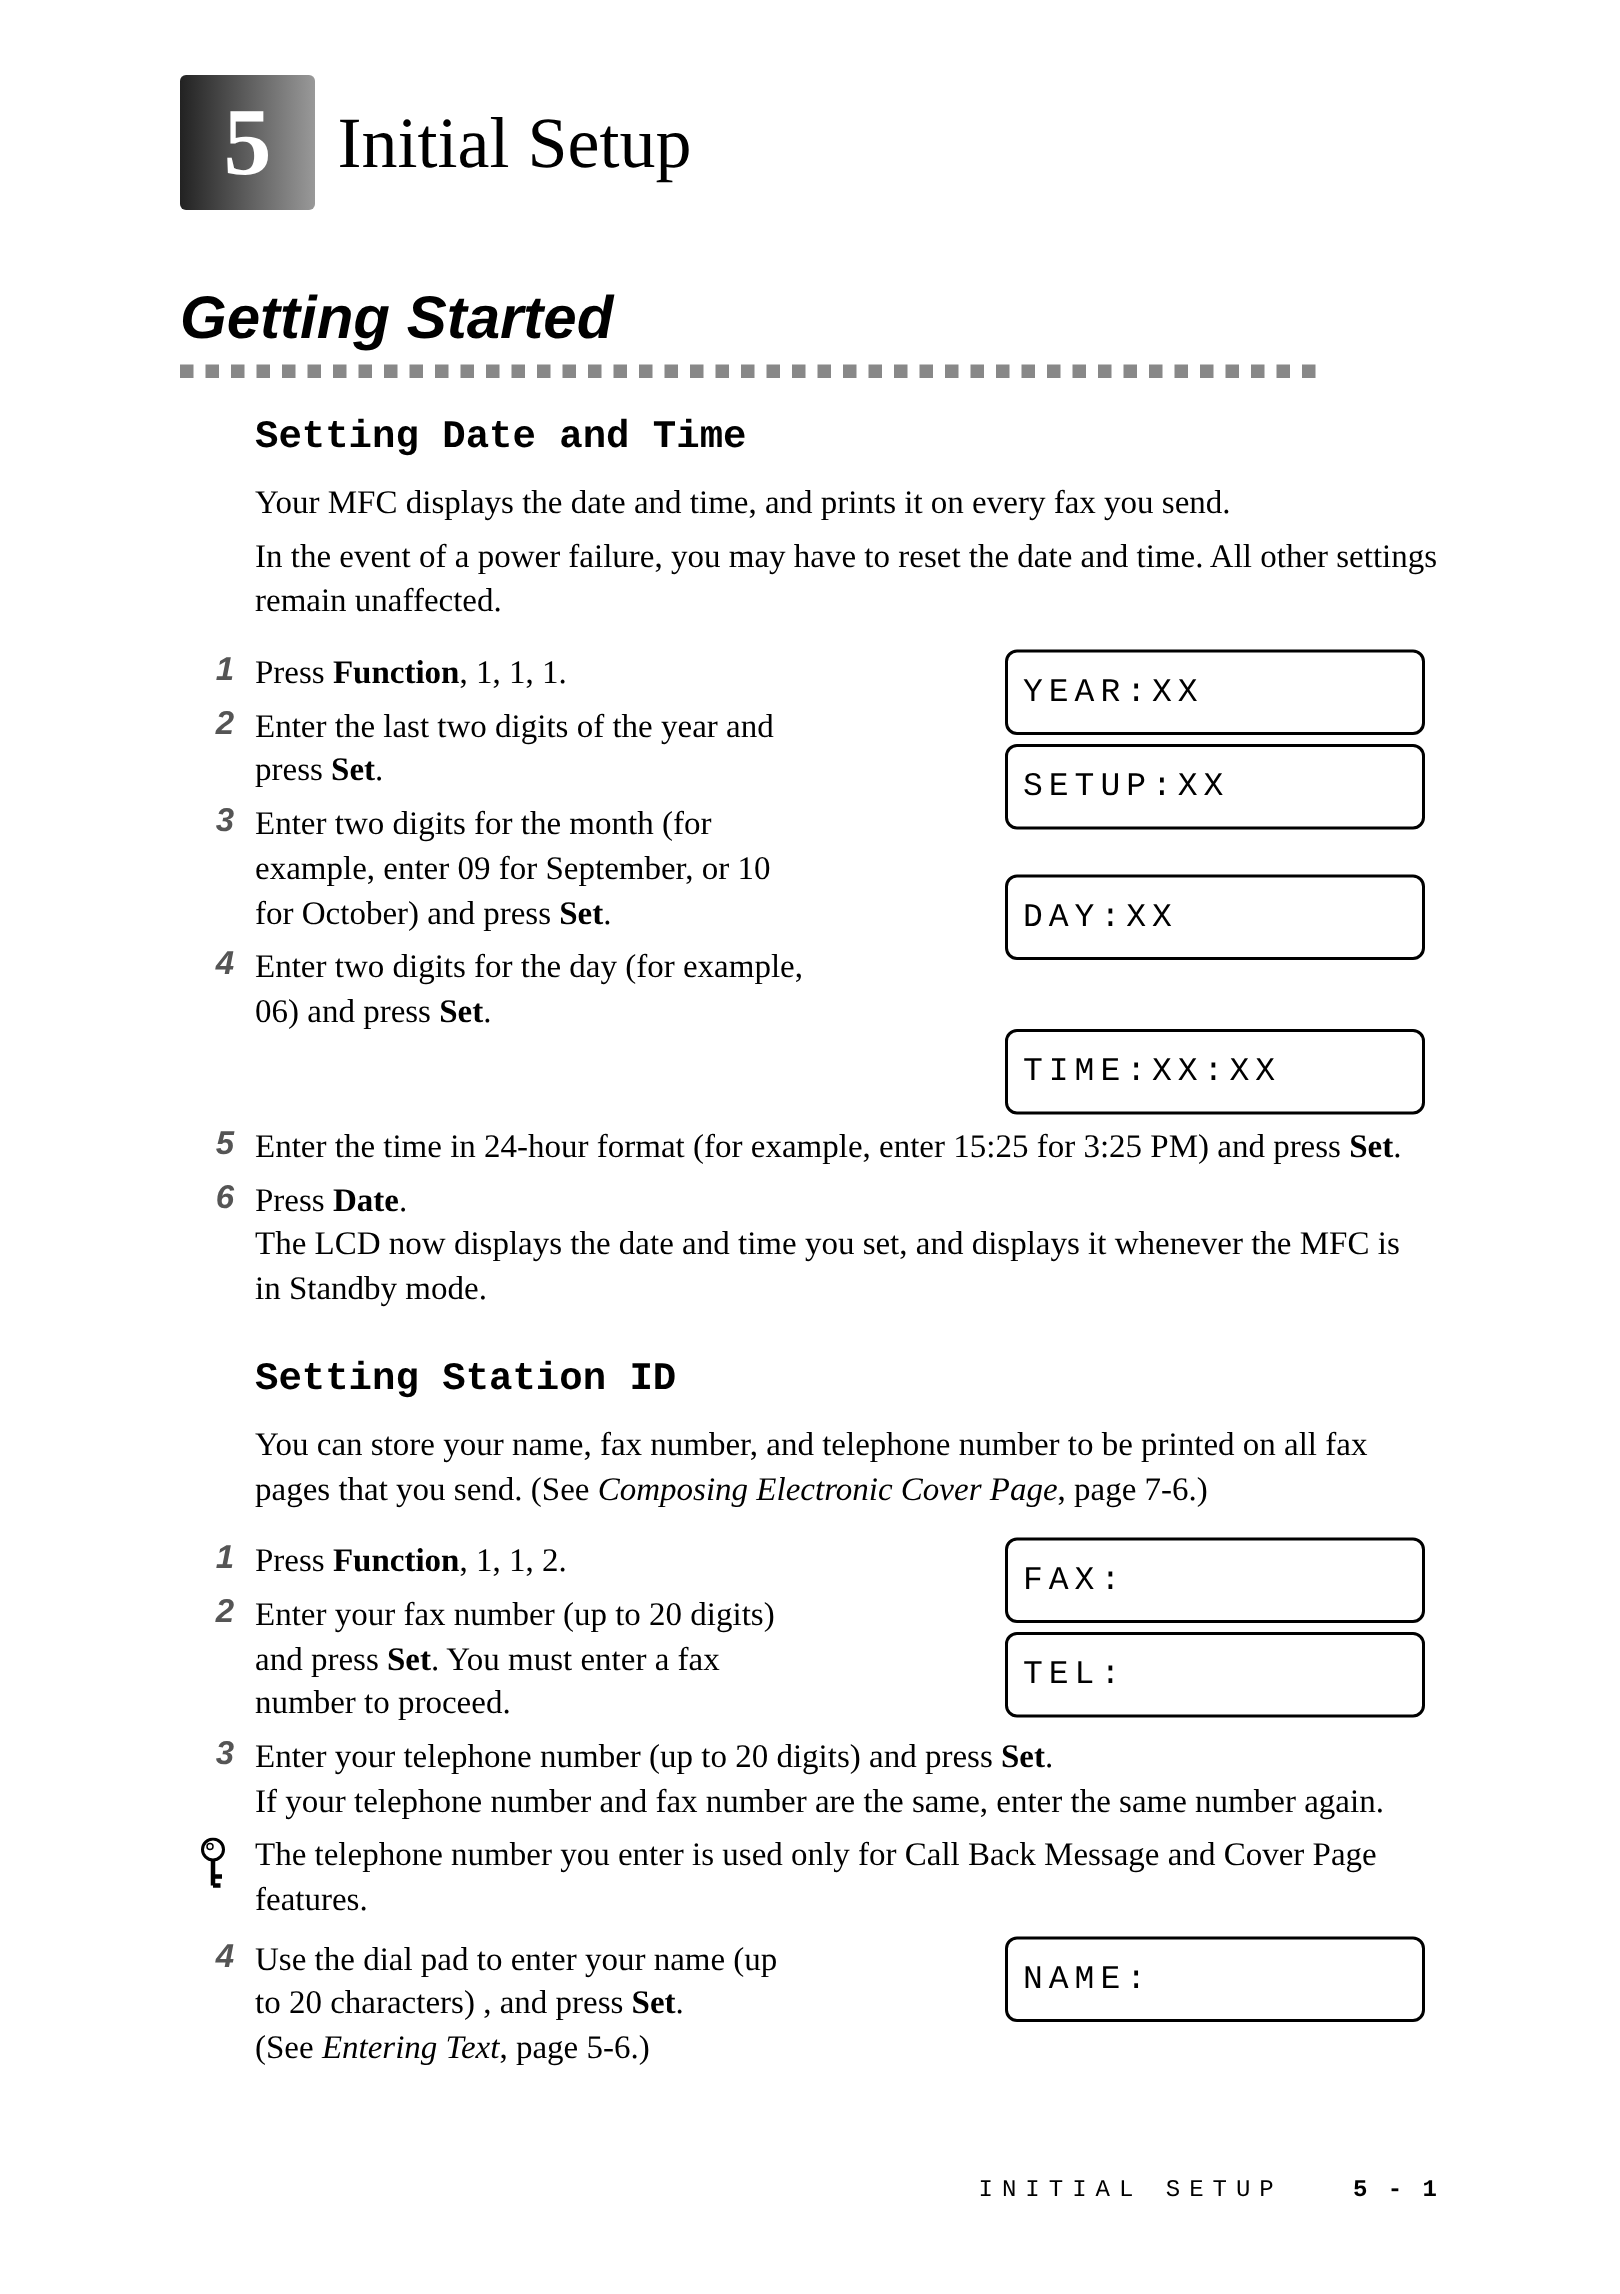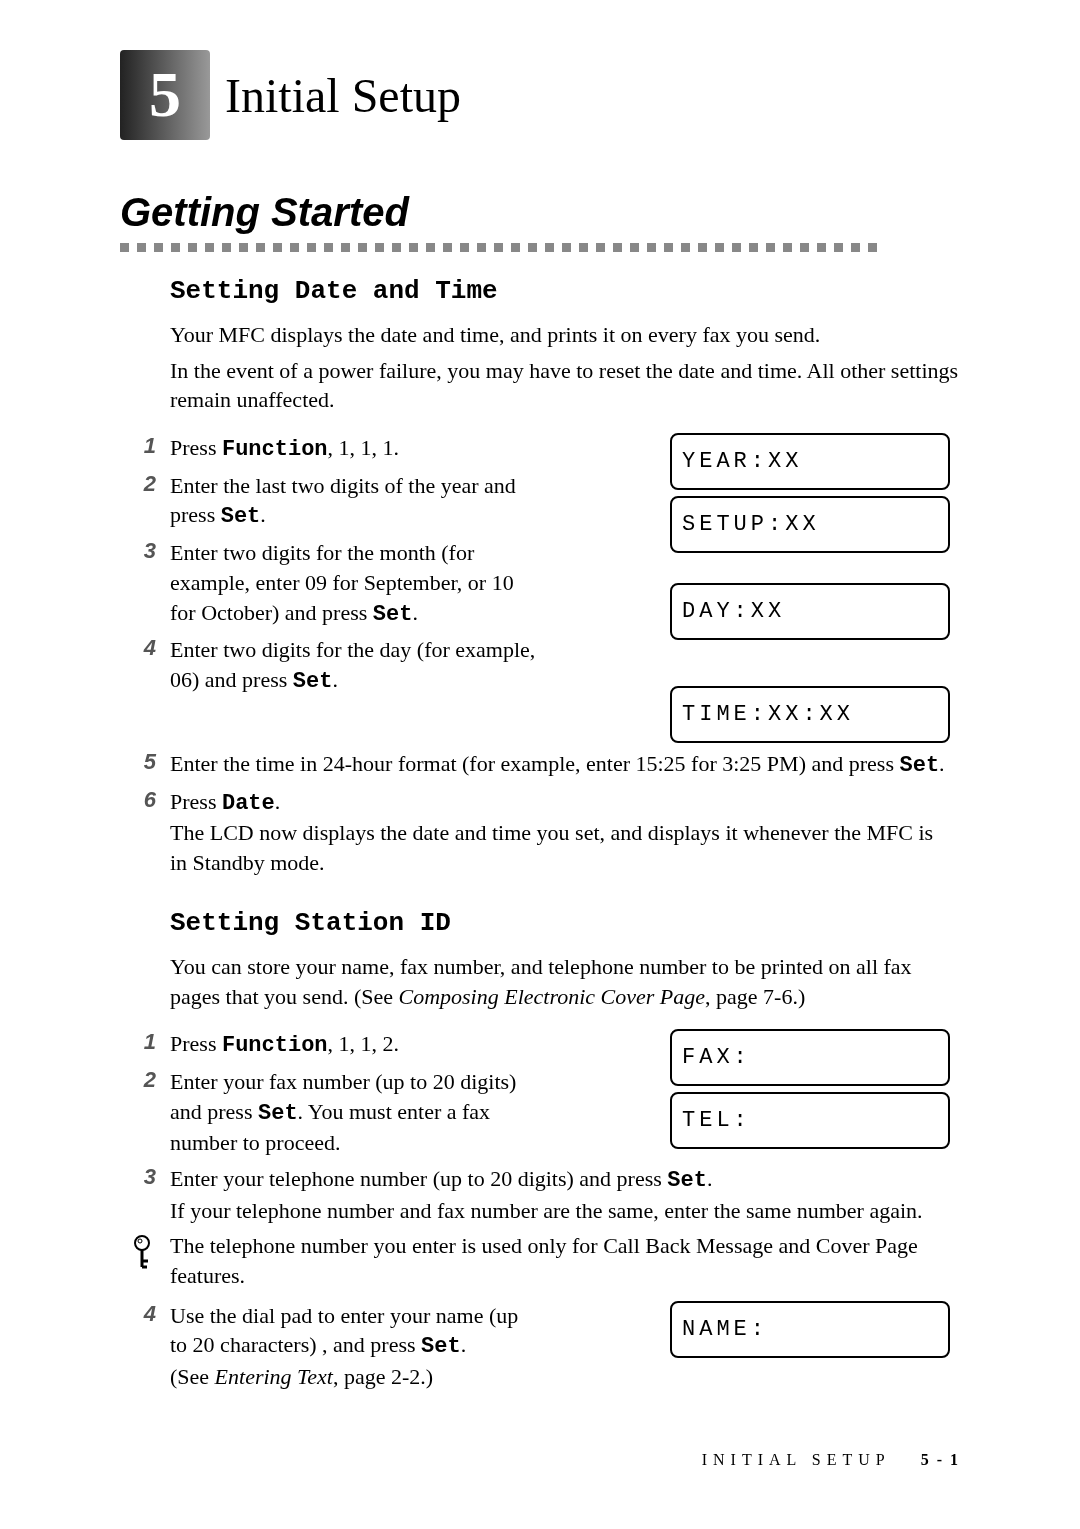--- a/index.html
+++ b/index.html
@@ -87,21 +87,21 @@
       text-align: right;
       padding-right: 14px;
       flex-shrink: 0;
     }
     .step-text {
       flex: 1;
       line-height: 1.35;
       padding-right: 10px;
     }
     .step-text b {
-      font-family: Liberation Mono, monospace;
+      font-family: Liberation Serif, serif;
       font-weight: bold;
     }
     .step-text-half {
       max-width: 380px;
     }
     .lcd-box {
       border: 2px solid #000;
       border-radius: 8px;
       padding: 14px 10px;
       font-family: 'Courier New', monospace;
@@ -140,21 +140,21 @@
     }
     .italic-ref {
       font-style: italic;
     }
     .footer {
       position: absolute;
       bottom: 60px;
       right: 120px;
       font-size: 16px;
       letter-spacing: 6px;
-      font-family: Liberation Serif, serif;
+      font-family: Liberation Mono, monospace;
     }
     .footer b {
       letter-spacing: 2px;
     }
     .section2 {
       margin-top: 30px;
     }
     .lcd-stack {
       display: flex;
       flex-direction: column;
@@ -328,21 +328,21 @@
     </div>
     <div class="note-text">The telephone number you enter is used only for Call Back Message and Cover Page features.</div>
   </div>
 
   <div class="two-col">
     <div class="left">
       <div class="step-row">
         <div class="step-number">4</div>
         <div class="step-text step-text-half">
           <span>Use the dial pad to enter your name (up to 20 characters) , and press </span><b>Set</b><span>.</span><br>
-          <span>(See </span><span class="italic-ref">Entering Text</span><span>, page 2-2.)</span>
+          <span>(See </span><span class="italic-ref">Entering Text</span><span>, page 5-6.)</span>
         </div>
       </div>
     </div>
     <div class="right">
       <div class="lcd-box">NAME:</div>
     </div>
   </div>
 </div>
 
 <div class="footer">

